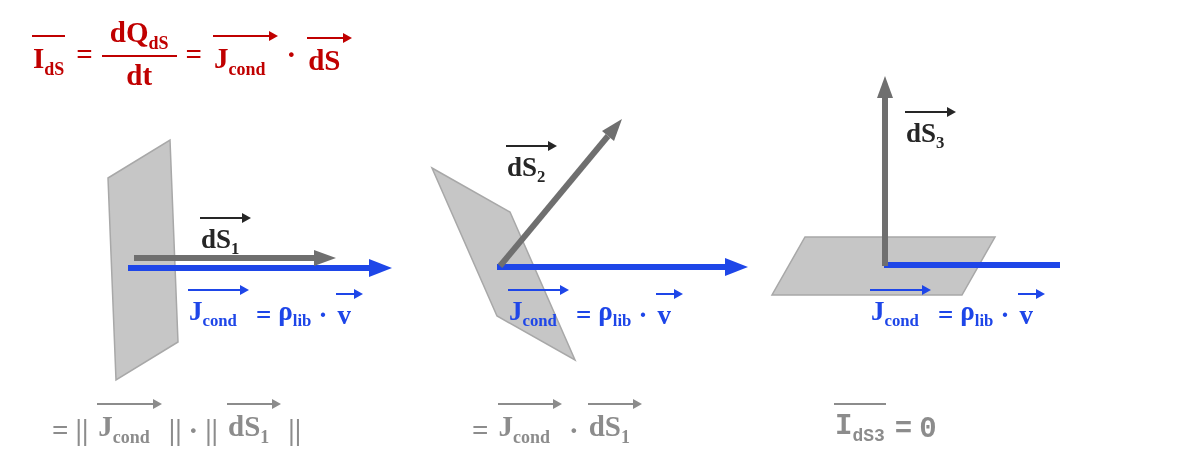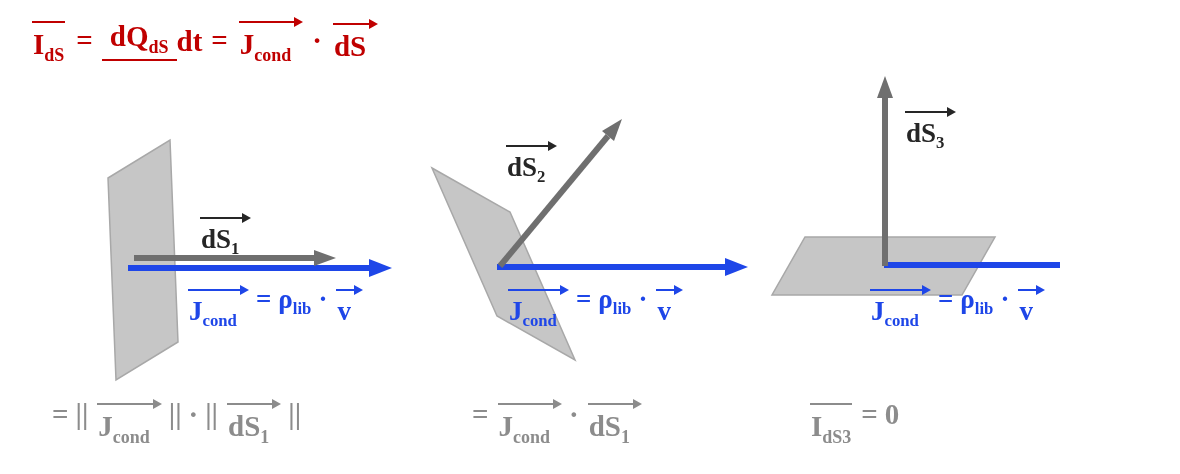--- a/index.html
+++ b/index.html
@@ -16,21 +16,21 @@
 
   .plane { fill: var(--c-surface_fill); stroke: var(--c-surface_stroke); stroke-width: 1.5; }
   .arrow-blue { stroke: var(--c-blue); stroke-width: 6; }
   .head-blue  { fill: var(--c-blue); }
   .arrow-gray { stroke: var(--c-arrow_gray); stroke-width: 6; }
   .head-gray  { fill: var(--c-arrow_gray); }
 
   .formula {
     position: absolute;
     display: flex;
-    align-items: flex-start;
+    align-items: flex-end;
     gap: 7px;
     white-space: nowrap;
     line-height: 1.15;
   }
   sub { font-size: 0.62em; }
 
   
   .bar { position: relative; display: inline-block; padding: 12px 3px 0 3px; }
   .bar::before {
     content: ""; position: absolute; left: 2px; right: 2px; top: 5px;
@@ -42,40 +42,40 @@
     content: ""; position: absolute; left: 2px; right: 8px; top: 5px;
     border-top: 2px solid currentColor;
   }
   .vec::after {
     content: ""; position: absolute; right: 0; top: 1px; width: 0; height: 0;
     border-left: 9px solid currentColor;
     border-top: 5px solid transparent;
     border-bottom: 5px solid transparent;
   }
 
-  .frac { display: inline-flex; flex-direction: row; align-items: center; }
+  .frac { display: inline-flex; flex-direction: column; align-items: center; }
   .frac .num { padding: 0 8px 2px; border-bottom: 2.5px solid currentColor; }
   .frac .den { padding-top: 2px; }
 
   .top-formula { left: 30px; top: 16px; font-size: 29px; color: var(--c-red); align-items: center; gap: 9px; }
 
   .ds-label { font-size: 27px; color: var(--c-label_dark); }
   .ds-label-1 { left: 198px; top: 212px; }
   .ds-label-2 { left: 504px; top: 140px; }
   .ds-label-3 { left: 903px; top: 106px; }
 
   .j-formula { font-size: 27px; color: var(--c-blue); }
   .j-formula-1 { left: 186px; top: 284px; }
   .j-formula-2 { left: 506px; top: 284px; }
   .j-formula-3 { left: 868px; top: 284px; }
 
   .result { font-size: 29px; color: var(--c-gray_text); }
   .result-1 { left: 52px;  top: 398px; }
   .result-2 { left: 472px; top: 398px; }
-  .result-3 { left: 808px; top: 398px; }
+  .result-3 { left: 832px; top: 398px; font-family: Liberation Mono, monospace; }
 </style>
 </head>
 <body>
 
 <div class="canvas">
 
   <svg class="layer" width="1180" height="474" viewBox="0 0 1180 474">
 
     <polygon class="plane" points="108,178 170,140 178,342 116,380"></polygon>
     <polygon class="plane" points="432,168 510,212 575,360 497,316"></polygon>

